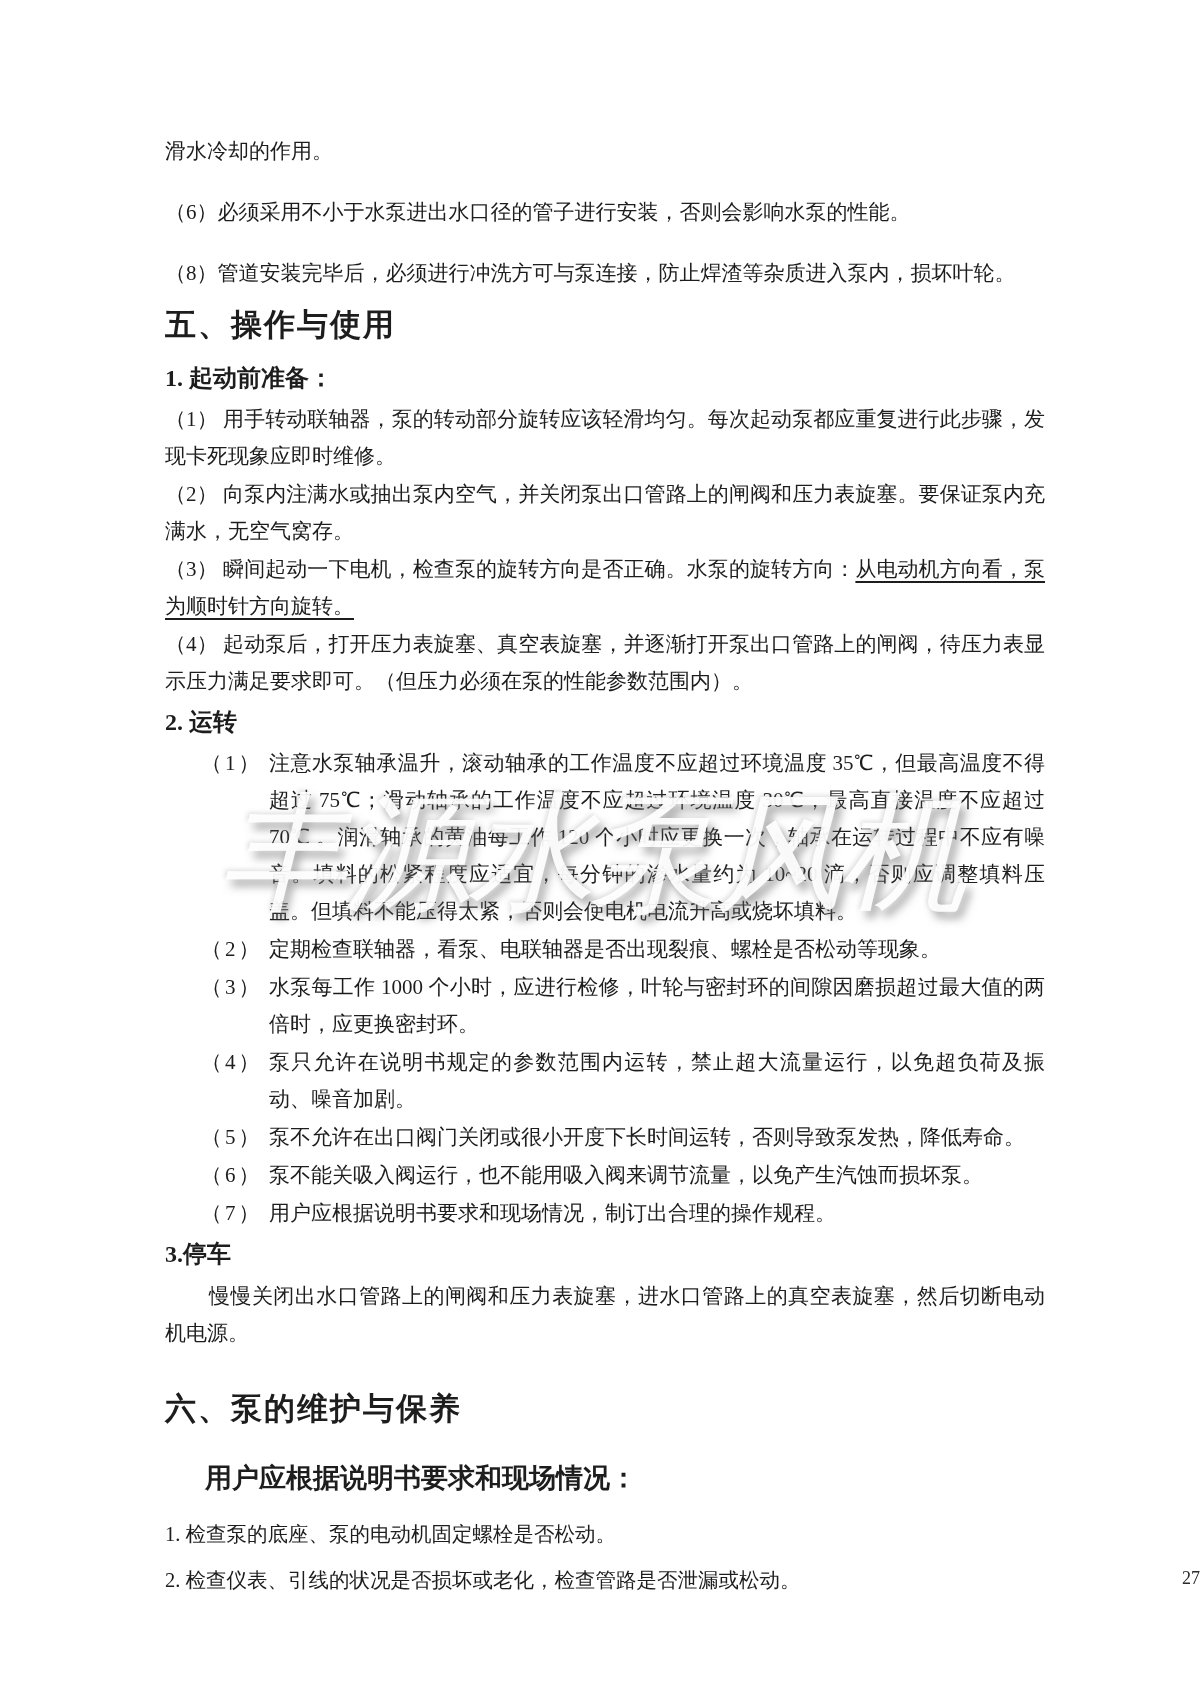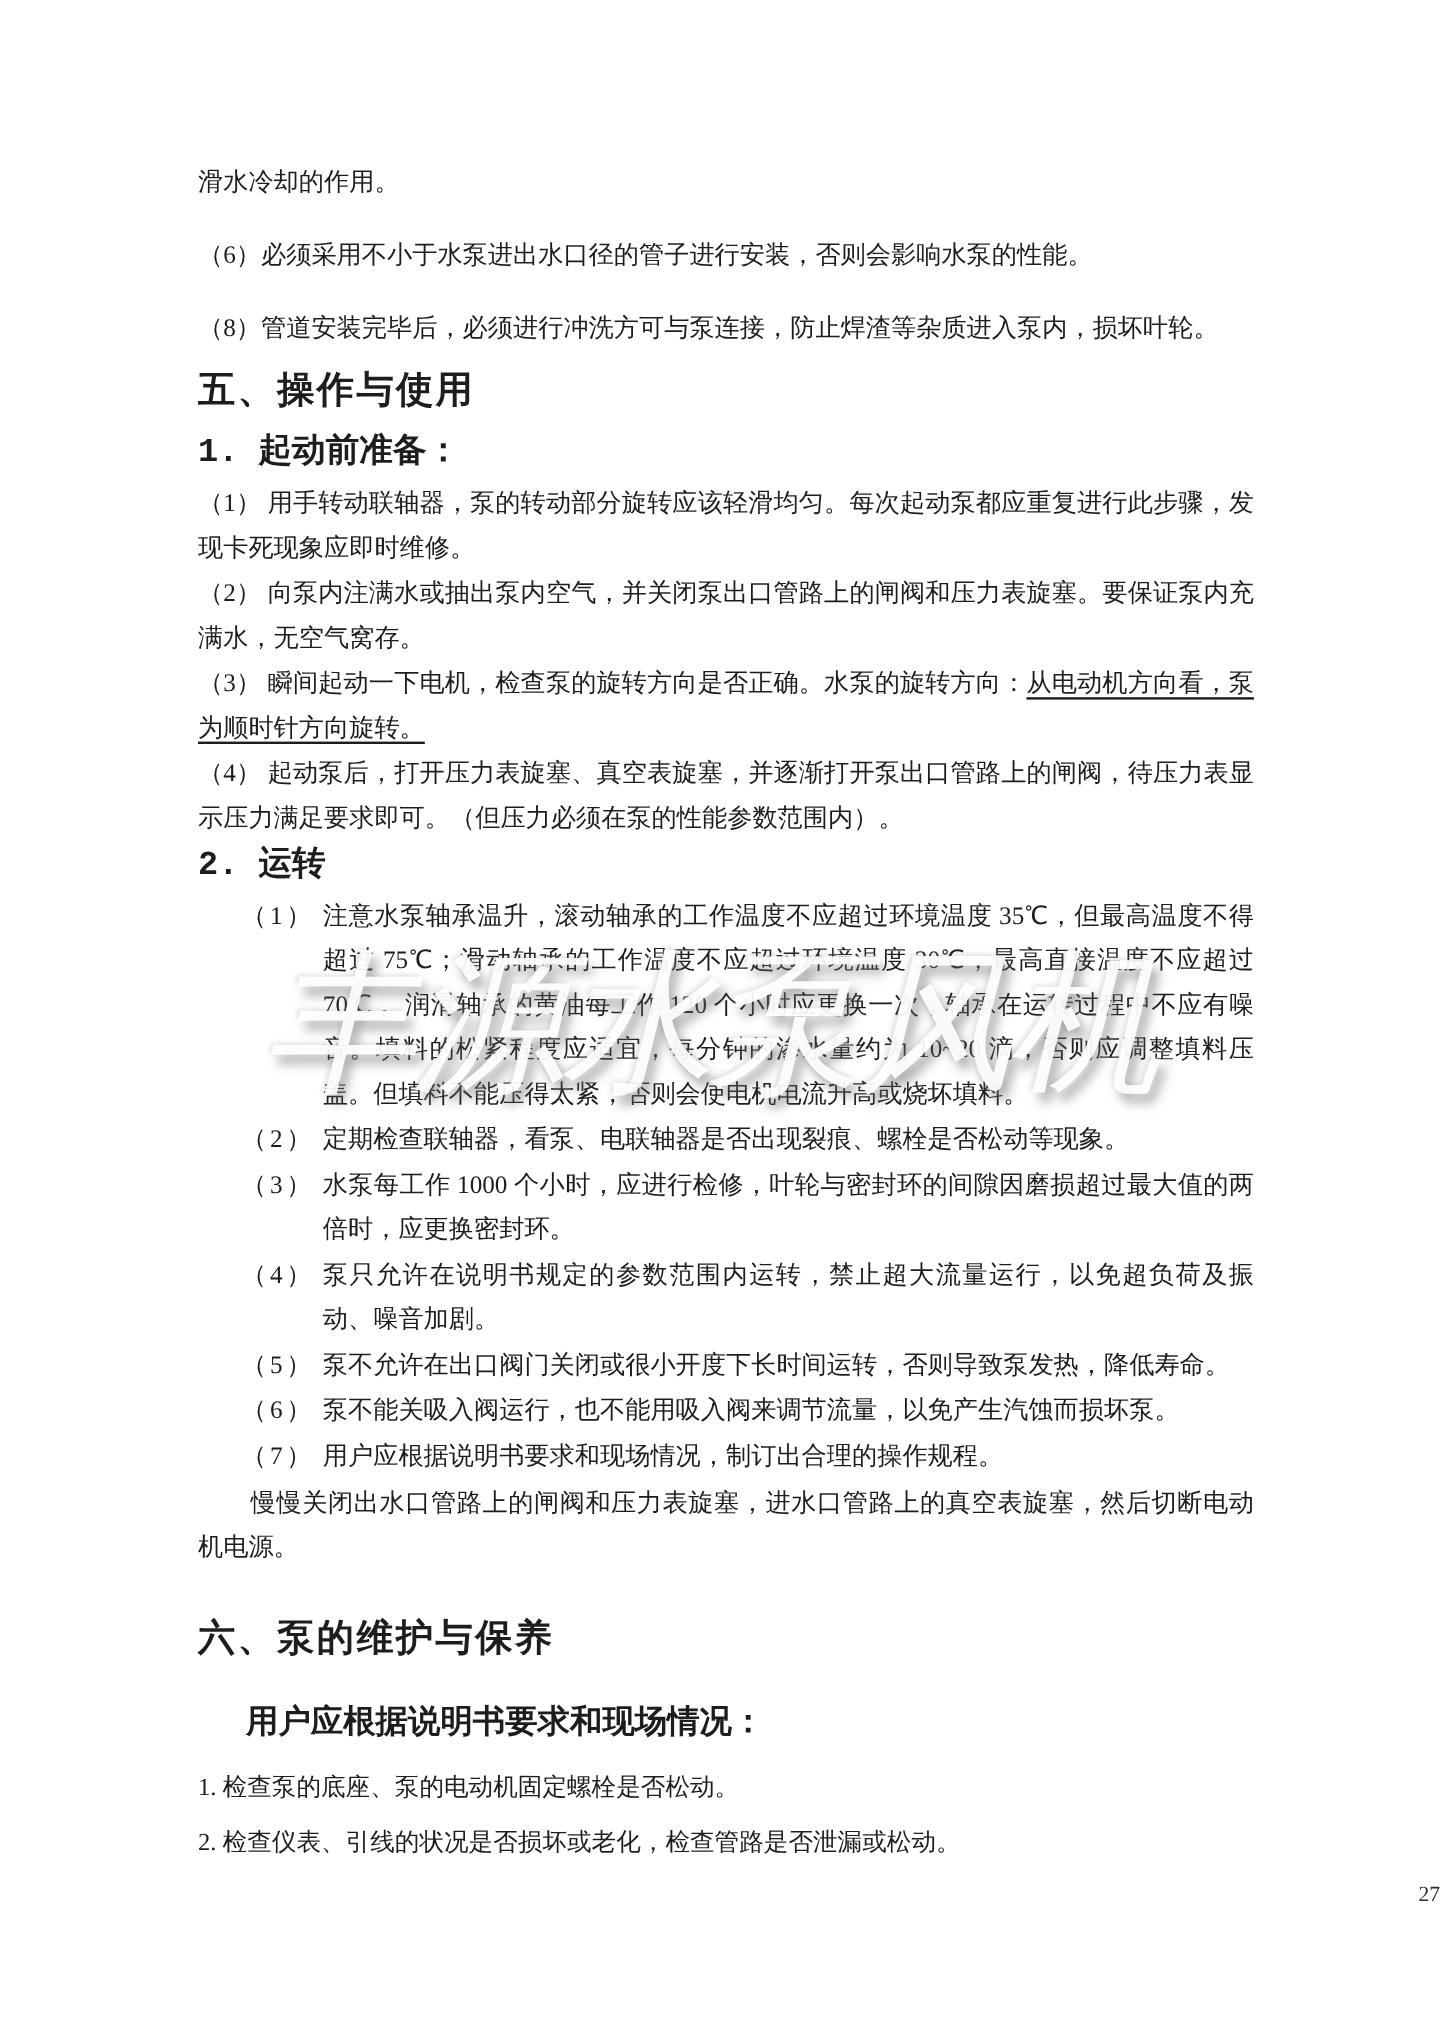--- a/index.html
+++ b/index.html
@@ -28,22 +28,22 @@
   .top-item { margin-top: 24px; }
   .sec-title {
     font-family: "Liberation Sans", sans-serif;
     font-size: 31px;
     font-weight: bold;
     text-align: left;
     letter-spacing: 2px;
     margin: 12px 0 10px 0;
   }
   .sub-heading {
-    font-family: Liberation Mono, monospace;
-    font-size: 28px;
+    font-family: Liberation Serif, serif;
+    font-size: 24px;
     font-weight: bold;
     line-height: 44px;
   }
   .prep-item { margin-top: 1px; }
   .ul { text-decoration: underline; text-underline-offset: 5px; }
   .run-list { margin-left: 36px; }
   .run-row { display: flex; margin-top: 1px; }
   .run-num {
     flex: 0 0 68px;
     font-size: 21px;
@@ -133,20 +133,21 @@
       <div class="run-row">
         <span class="run-num">（6）</span>
         <span class="run-txt body">泵不能关吸入阀运行，也不能用吸入阀来调节流量，以免产生汽蚀而损坏泵。</span>
       </div>
       <div class="run-row">
         <span class="run-num">（7）</span>
         <span class="run-txt body">用户应根据说明书要求和现场情况，制订出合理的操作规程。</span>
       </div>
     </div>
 
+    <h2 class="sub-heading">3.停车</h2>
     <p class="body stop-para">慢慢关闭出水口管路上的闸阀和压力表旋塞，进水口管路上的真空表旋塞，然后切断电动机电源。</p>
 
     <h1 class="sec-title" style="margin-top:36px;">六、泵的维护与保养</h1>
 
     <h3 class="maint-subtitle">用户应根据说明书要求和现场情况：</h3>
 
     <p class="body maint-item">1. 检查泵的底座、泵的电动机固定螺栓是否松动。</p>
     <p class="body maint-item">2. 检查仪表、引线的状况是否损坏或老化，检查管路是否泄漏或松动。</p>
 
   </div>

